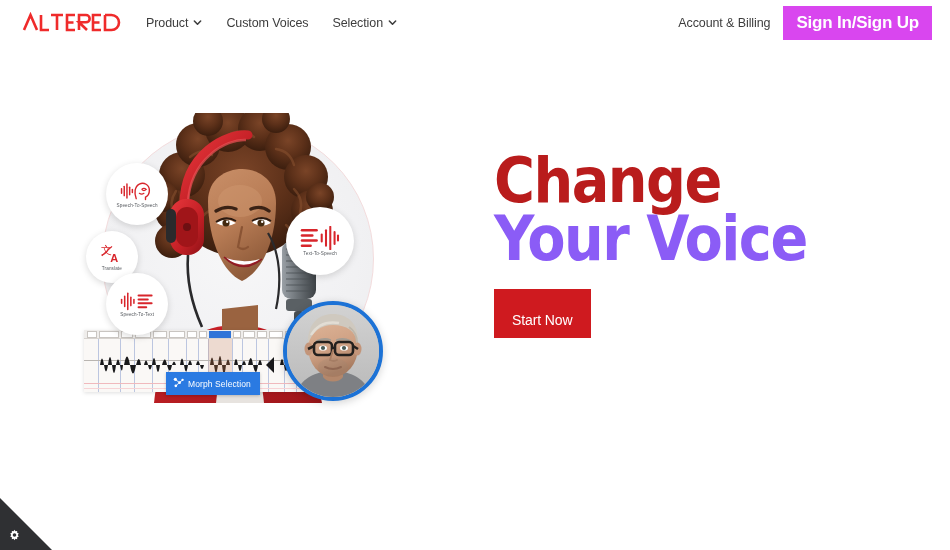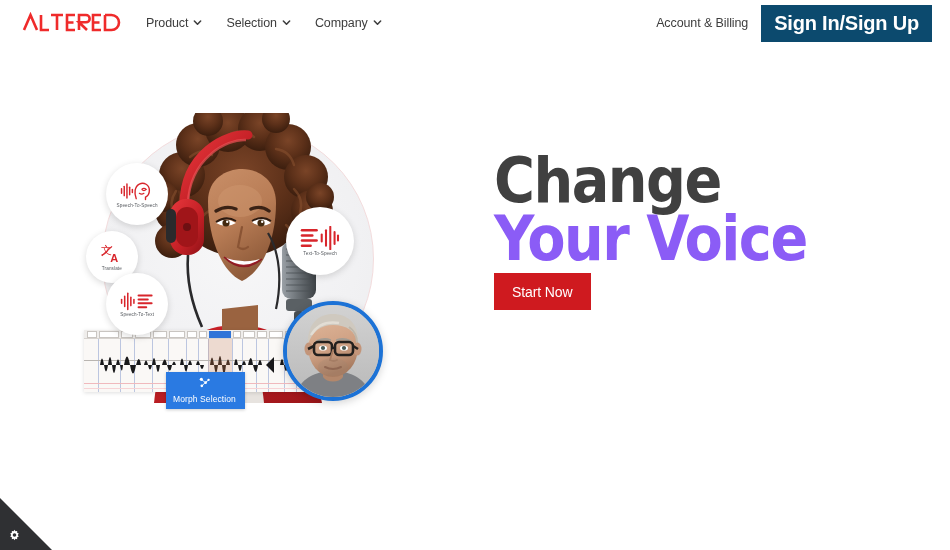--- a/index.html
+++ b/index.html
@@ -83,23 +83,23 @@
     gap: 13px;
   }
   .account-link {
     font-size: 12.5px;
     color: #3d3d3d;
     cursor: pointer;
     white-space: nowrap;
     letter-spacing: -0.1px;
   }
   .signin-btn {
-    background: #0c4a6e;
+    background: #d946ef;
     color: #ffffff;
-    font-size: 20px;
+    font-size: 17px;
     font-weight: 700;
     padding: 8px 13px 9px;
     border: none;
     cursor: pointer;
     letter-spacing: -0.2px;
     line-height: 1;
     font-family: "Liberation Sans", sans-serif;
   }
 
   
@@ -109,39 +109,39 @@
     top: 152px;
     width: 400px;
   }
   .headline {
     font-family: "DejaVu Sans Condensed", "Liberation Sans Narrow", "Liberation Sans", sans-serif;
     font-weight: 700;
     font-size: 62px;
     line-height: 0.93;
     letter-spacing: -1.5px;
   }
-  .headline .l1 { color: #404040; display: block; }
+  .headline .l1 { color: #b91c1c; display: block; }
   .headline .l2 { color: #8b5cf6; display: block; }
 
   .hero-para {
     margin-top: 22px;
     font-size: 14.5px;
     line-height: 1.47;
     color: #3a3f44;
     width: 372px;
     letter-spacing: -0.15px;
   }
 
   .start-btn {
-    margin-top: 6px;
+    margin-top: 22px;
     display: inline-block;
     background: #cf1a1f;
     color: #ffffff;
     font-size: 14px;
-    padding: 12px 18px 11px;
+    padding: 24px 18px 11px;
     border: none;
     cursor: pointer;
     line-height: 1;
     letter-spacing: -0.1px;
     font-family: "Liberation Sans", sans-serif;
   }
 
   
   .hero-art {
     position: absolute;
@@ -245,21 +245,20 @@
     font-size: 8.5px;
     padding: 5px 9px 5px 7px;
     display: flex;
     align-items: center;
     gap: 4px;
     cursor: pointer;
     letter-spacing: 0.1px;
     box-shadow: 0 1px 3px rgba(0,0,0,0.2);
     z-index: 12;
     white-space: nowrap;
-    flex-direction: column;
   }
 
   
   .badge {
     position: absolute;
     border-radius: 50%;
     background: #ffffff;
     box-shadow: 0 2px 7px rgba(0,0,0,0.15);
     display: flex;
     flex-direction: column;
@@ -356,39 +355,34 @@
       <div class="nav-item">
         <span>Product</span>
         <span class="chev">
           <svg width="9" height="9" viewBox="0 0 10 10">
               <path d="M1.5 3.3 L5 7 L8.5 3.3" stroke="#3d3d3d" stroke-width="1.7" fill="none" stroke-linecap="round" stroke-linejoin="round"></path>
             </svg>
         </span>
       </div>
 
 
+      <div class="nav-item">
+        <span>Custom Voices</span>
+      </div>
 
 
       <div class="nav-item">
         <span>Selection</span>
         <span class="chev">
           <svg width="9" height="9" viewBox="0 0 10 10">
               <path d="M1.5 3.3 L5 7 L8.5 3.3" stroke="#3d3d3d" stroke-width="1.7" fill="none" stroke-linecap="round" stroke-linejoin="round"></path>
             </svg>
         </span>
       </div>
 
-      <div class="nav-item">
-        <span>Company</span>
-        <span class="chev">
-          <svg width="9" height="9" viewBox="0 0 10 10">
-              <path d="M1.5 3.3 L5 7 L8.5 3.3" stroke="#3d3d3d" stroke-width="1.7" fill="none" stroke-linecap="round" stroke-linejoin="round"></path>
-            </svg>
-        </span>
-      </div>
 
     </div>
 
     <div class="nav-right">
       <span class="account-link">Account &amp; Billing</span>
       <button class="signin-btn">Sign In/Sign Up</button>
     </div>
 
   </div>
 

